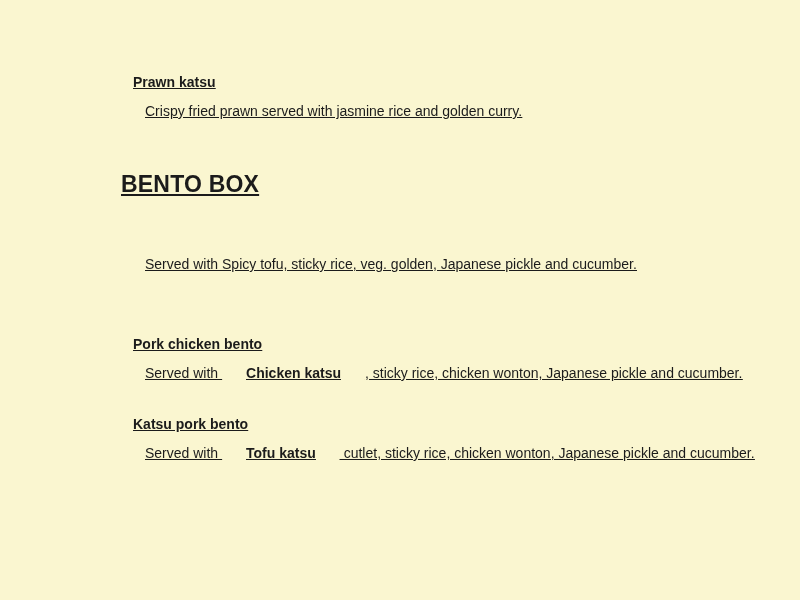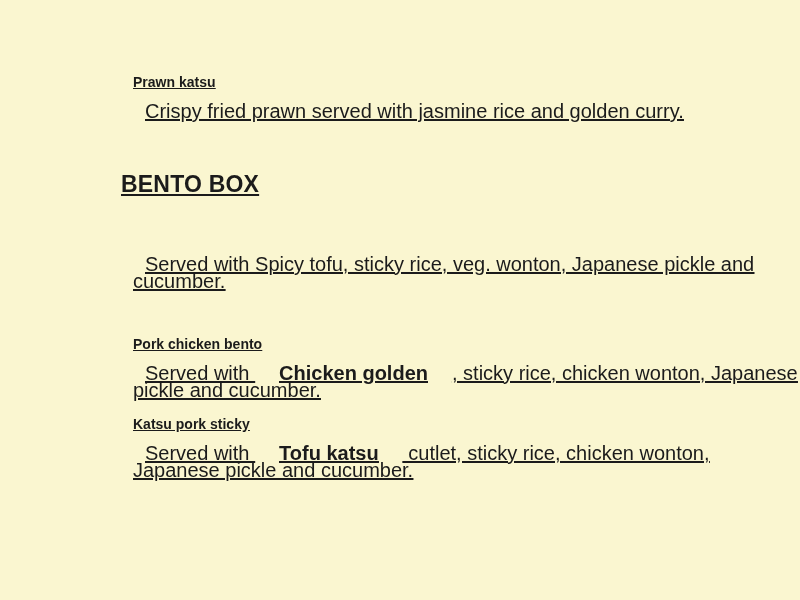--- a/index.html
+++ b/index.html
@@ -17,21 +17,21 @@
     position: absolute;
     left: 73px;
     width: 690px;
   }
   .item-name {
     font-size: 14px;
     line-height: 17px;
     font-weight: bold;
   }
   .item-desc {
-    font-size: 20px;
+    font-size: 14px;
     line-height: 17px;
     font-weight: normal;
     white-space: pre-line;
   }
   .item-desc .bold-part { font-weight: bold; }
   .section-title {
     font-size: 23px;
     line-height: 29px;
     font-weight: bold;
     letter-spacing: 0.2px;
@@ -43,29 +43,29 @@
 <div class="menu-page">
 
   <div class="block" style="top:14px">
     <div class="item-name">Prawn katsu</div>
     <div class="item-desc"><span>Crispy fried prawn served with jasmine rice and golden curry.</span><span class="bold-part"></span><span></span></div>
   </div>
 
   <div class="block section-title" style="top:122px">BENTO BOX</div>
 
   <div class="block" style="top:196px">
-    <div class="item-desc"><span>Served with Spicy tofu, sticky rice, veg. wonton, Japanese pickle and cucumber.</span><span class="bold-part"></span><span></span></div>
+    <div class="item-desc"><span>Served with Spicy tofu, sticky rice, veg. golden, Japanese pickle and cucumber.</span><span class="bold-part"></span><span></span></div>
   </div>
 
   <div class="block" style="top:276px">
     <div class="item-name">Pork chicken bento</div>
-    <div class="item-desc"><span>Served with </span><span class="bold-part">Chicken golden</span><span>, sticky rice, chicken wonton, Japanese pickle and cucumber.</span></div>
+    <div class="item-desc"><span>Served with </span><span class="bold-part">Chicken katsu</span><span>, sticky rice, chicken wonton, Japanese pickle and cucumber.</span></div>
   </div>
 
   <div class="block" style="top:356px">
-    <div class="item-name">Katsu pork sticky</div>
+    <div class="item-name">Katsu pork bento</div>
     <div class="item-desc"><span>Served with </span><span class="bold-part">Tofu katsu</span><span> cutlet, sticky rice, chicken wonton, Japanese pickle and cucumber.</span></div>
   </div>
 
 
   <div class="block section-title" style="top:557px">RAMEN BOWL</div>
 
 </div>
 
 </body></html>

